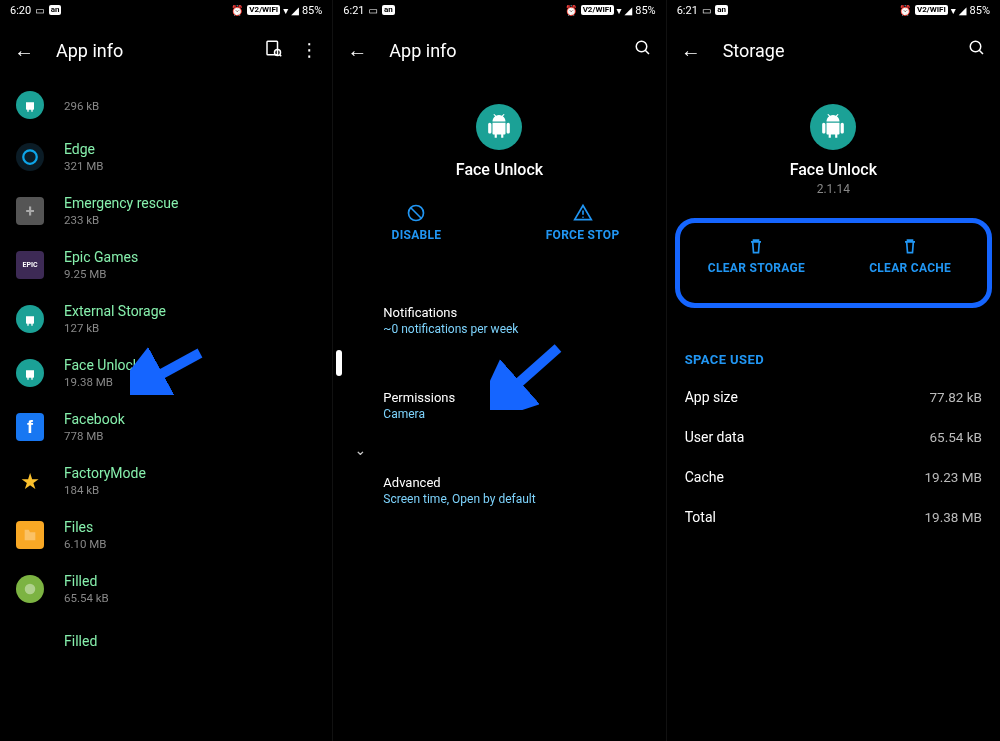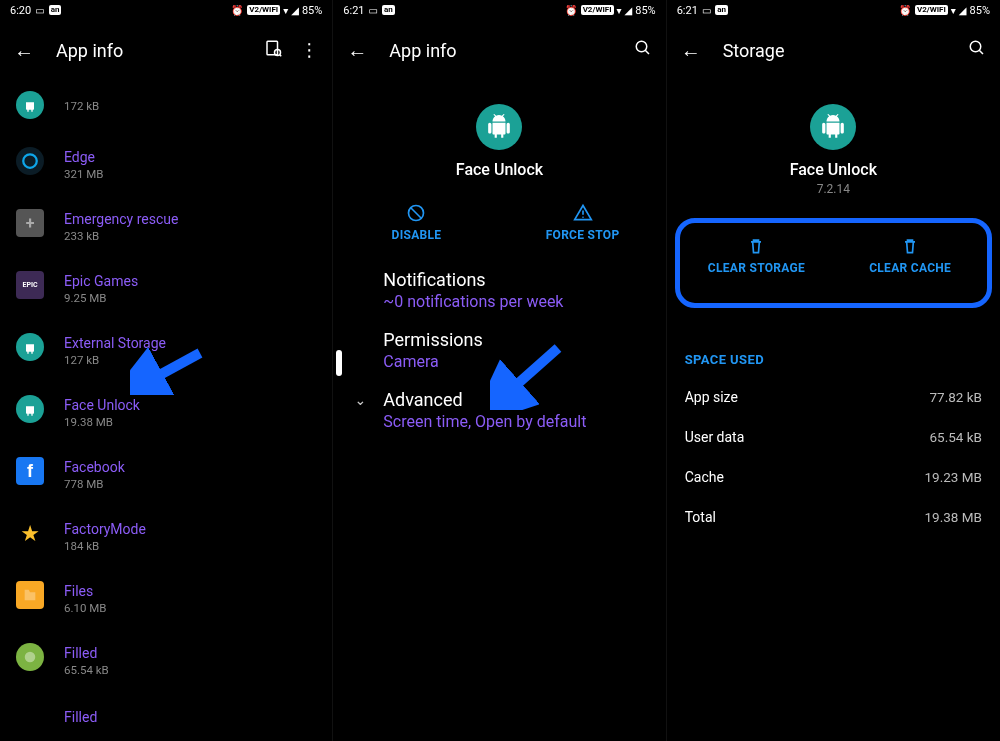--- a/index.html
+++ b/index.html
@@ -19,36 +19,36 @@
   .header { display:flex; align-items:center; padding:18px 14px 18px 14px; gap:22px; }
   .back { font-size:20px; cursor:pointer; }
   .header-title { font-size:18px; font-weight:400; flex:1; }
   .header-icons { display:flex; gap:18px; font-size:18px; }
   .header-icon { cursor:pointer; }
 
   
   .app-row { display:flex; align-items:center; padding:11px 14px 11px 16px; gap:20px; cursor:pointer; }
   .app-icon { width:28px; height:28px; border-radius:50%; display:flex; align-items:center; justify-content:center; flex-shrink:0; }
   .app-row .txt { display:flex; flex-direction:column; }
-  .app-name { font-size:14px; color:#8b5cf6;margin-top:8px; }
+  .app-name { font-size:14px; color:#86efac; }
   .app-sub { font-size:11.5px; color:#888; margin-top:2px; }
 
   
   .center-app { display:flex; flex-direction:column; align-items:center; padding:24px 0 16px 0; }
   .center-icon { width:46px; height:46px; border-radius:50%; background:#1ba196; display:flex; align-items:center; justify-content:center; margin-bottom:10px; }
   .center-name { font-size:16px; font-weight:500; }
   .center-ver { font-size:12px; color:#888; margin-top:3px; }
 
   .action-row { display:flex; }
   .action-btn { flex:1; text-align:center; color:#2196f3; font-size:12px; font-weight:700; letter-spacing:0.3px; padding:8px 0 18px 0; cursor:pointer; display:flex; flex-direction:column; align-items:center; gap:5px; }
   .action-btn svg { width:20px; height:20px; stroke:#2196f3; fill:none; }
 
   .settings-row { padding:9px 18px 9px 50px; cursor:pointer; }
-  .s-title { font-size:18px; color:#fff; }
-  .s-sub { font-size:16px; color:#8b5cf6; margin-top:2px; }
+  .s-title { font-size:13px; color:#fff;margin-top:36px; }
+  .s-sub { font-size:12px; color:#7dd3fc; margin-top:2px; }
   .advanced-row { display:flex; align-items:flex-start; padding:9px 18px 9px 18px; gap:14px;}
   .expand-icon { font-size:14px; color:#ccc; margin-top:3px; width:18px; text-align:center;}
 
   .scrollbar-track { position:absolute; left:3px; top:350px; width:6px; height:26px; background:#fff; border-radius:3px; }
 
   
   .highlight-box { margin:6px 8px 14px 8px; border:5px solid #1565ff; border-radius:20px; padding:5px 0 10px 0; }
 
   .section-title { color:#2196f3; font-size:13px; font-weight:700; letter-spacing:0.4px; padding:4px 18px 10px 18px;margin-top:40px; }
   .storage-row { display:flex; justify-content:space-between; align-items:flex-end; padding:12px 18px; font-size:14px; }
@@ -93,21 +93,21 @@
     </div>
 
     <div id="app-list">
         <div class="app-row">
           <div class="app-icon" style="background: rgb(27, 161, 150);">
             <svg width="16" height="16" viewBox="0 0 24 24">
               <path fill="#fff" d="M6 18c0 .55.45 1 1 1h1v3h2v-3h4v3h2v-3h1c.55 0 1-.45 1-1V8H6v10z"></path>
             </svg>
           </div>
           <div class="txt">
-            <div class="app-sub">172 kB</div>
+            <div class="app-sub">296 kB</div>
           </div>
         </div>
         <div class="app-row">
           <div class="app-icon" style="background: rgb(11, 28, 38);">
             <svg width="18" height="18" viewBox="0 0 24 24">
               <circle cx="12" cy="12" r="9" fill="none" stroke="#0ea5e9" stroke-width="3"></circle>
             </svg>
           </div>
           <div class="txt">
             <div class="app-name">Edge</div>
@@ -326,21 +326,21 @@
       </div>
     </div>
 
     <div class="center-app">
       <div class="center-icon">
         <svg width="26" height="26" viewBox="0 0 24 24">
             <path fill="#fff" d="M6 18c0 .55.45 1 1 1h1v3h2v-3h4v3h2v-3h1c.55 0 1-.45 1-1V8H6v10zM3.5 8C2.67 8 2 8.67 2 9.5v7c0 .83.67 1.5 1.5 1.5S5 17.33 5 16.5v-7C5 8.67 4.33 8 3.5 8zm17 0c-.83 0-1.5.67-1.5 1.5v7c0 .83.67 1.5 1.5 1.5s1.5-.67 1.5-1.5v-7c0-.83-.67-1.5-1.5-1.5zM15.53 2.16l1.3-1.3c.2-.2.2-.51 0-.71-.2-.2-.51-.2-.71 0l-1.48 1.48C13.85 1.23 12.95 1 12 1c-.96 0-1.86.23-2.66.63L7.85.15c-.2-.2-.51-.2-.71 0-.2.2-.2.51 0 .71l1.31 1.31C6.97 3.26 6 5.01 6 7h12c0-1.99-.97-3.75-2.47-4.84z"></path>
           </svg>
       </div>
       <div class="center-name">Face Unlock</div>
-      <div class="center-ver">7.2.14</div>
+      <div class="center-ver">2.1.14</div>
     </div>
 
     <div class="highlight-box">
       <div class="action-row">
         <div class="action-btn">
           <svg viewBox="0 0 24 24">
               <path d="M6 7h12M9 7V5h6v2M8 7l1 13h6l1-13" stroke-width="2"></path>
             </svg>
           <span>CLEAR STORAGE</span>
         </div>

